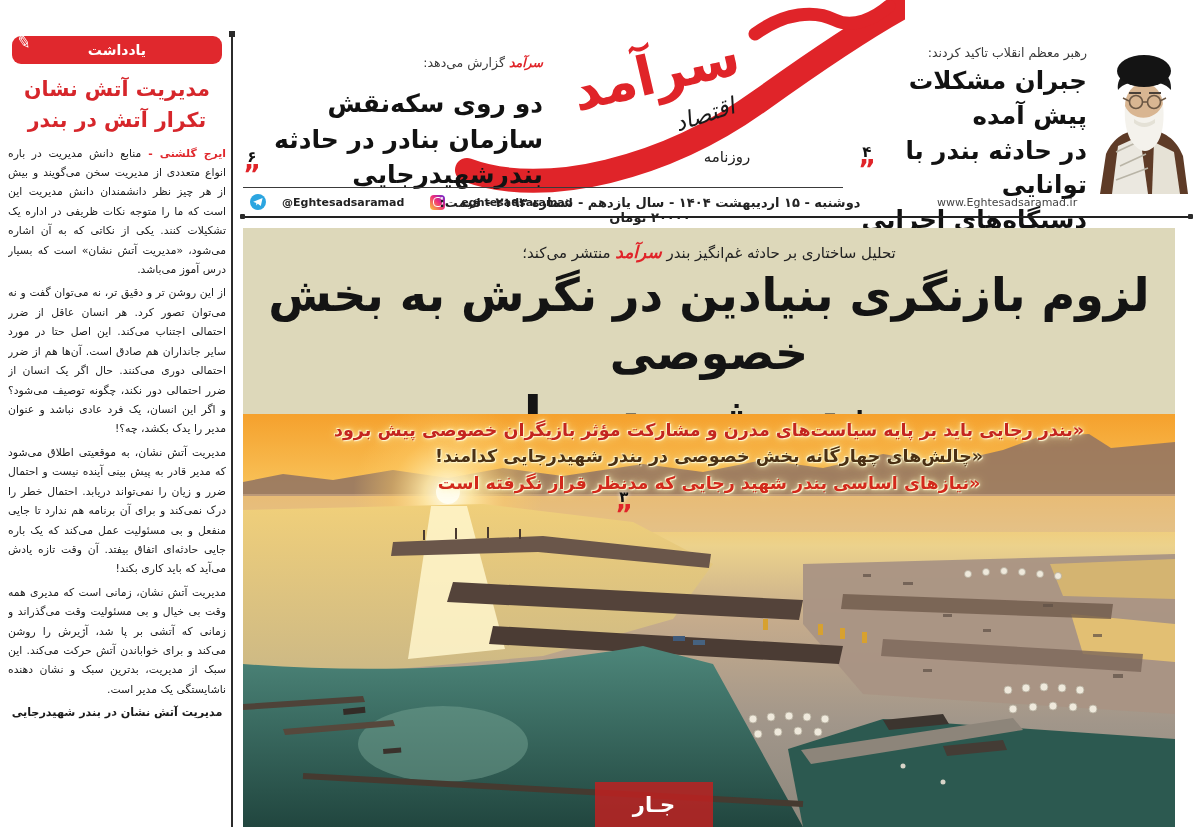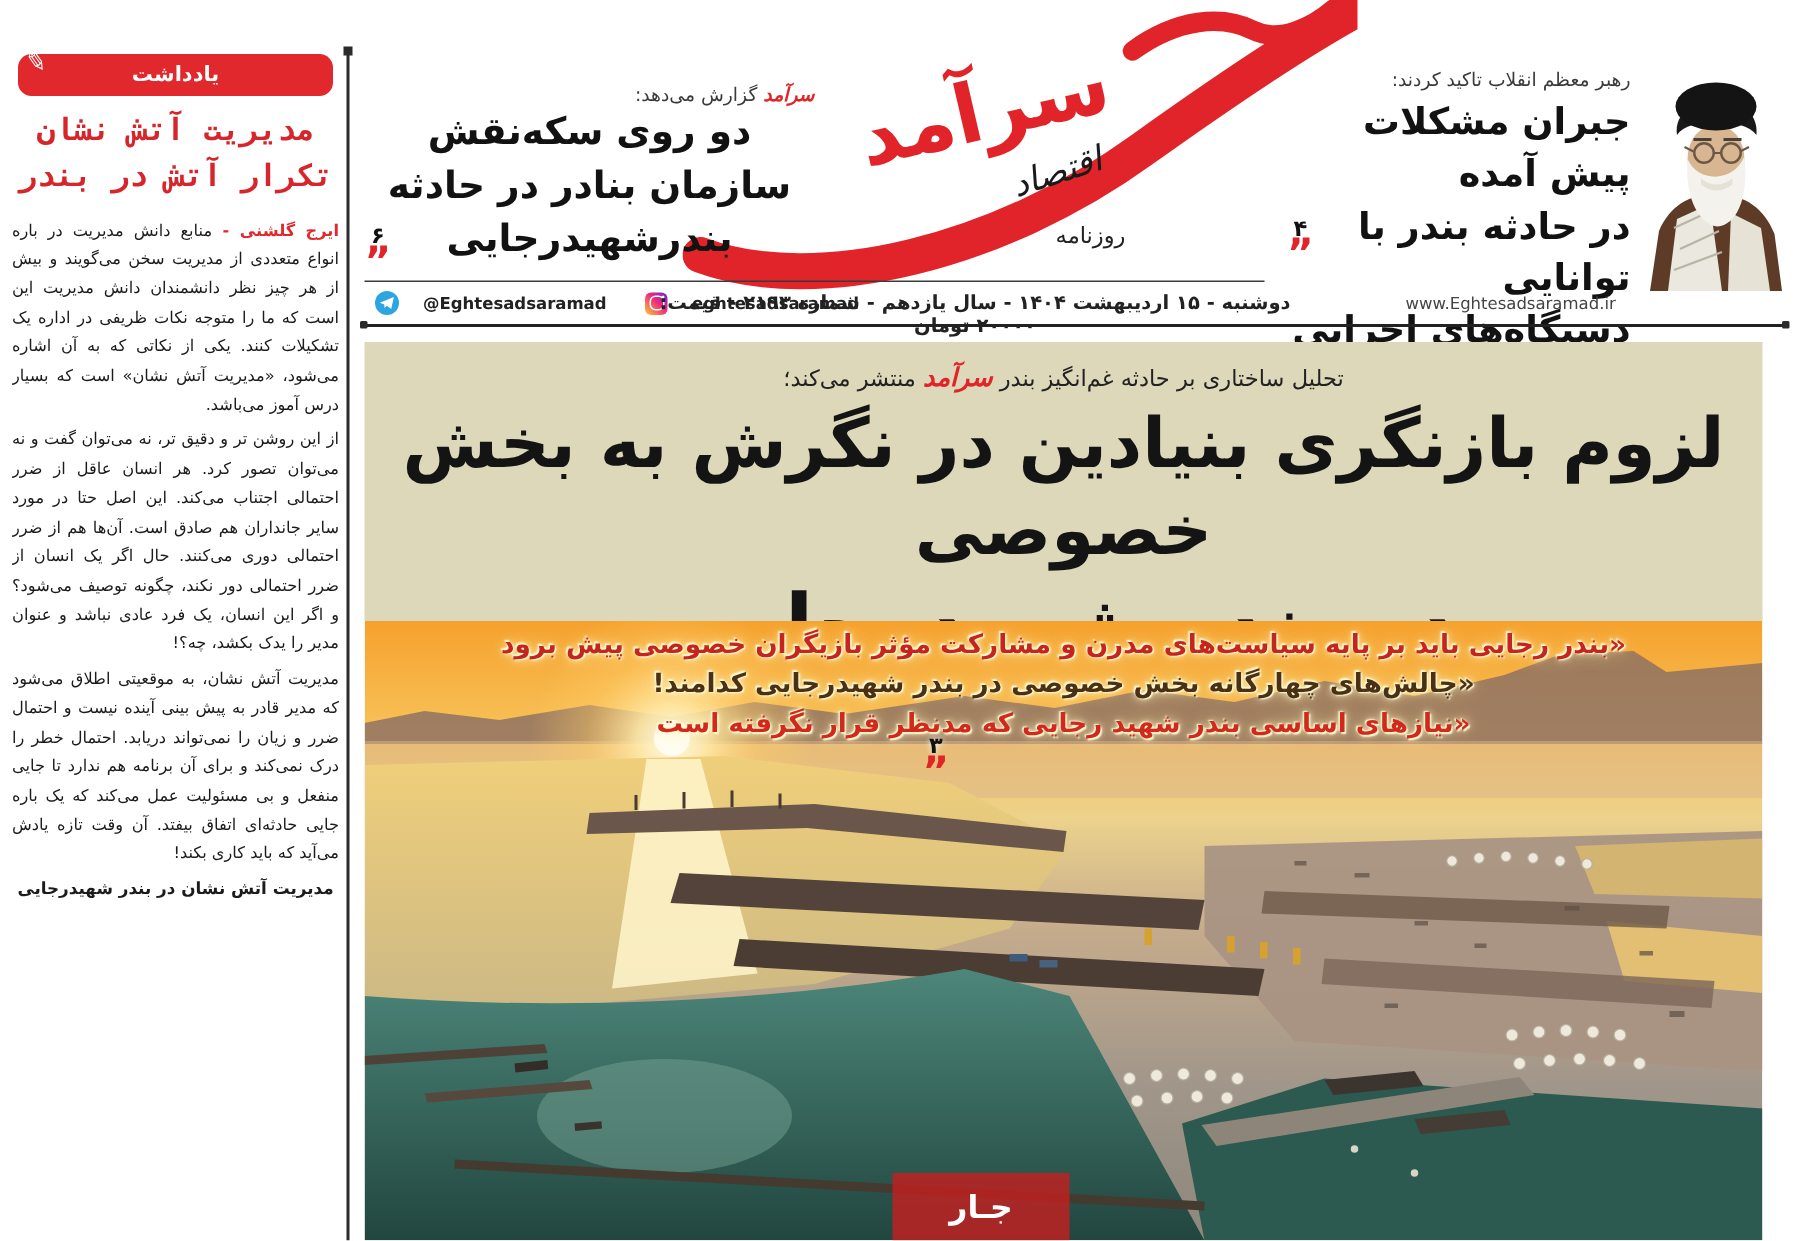--- a/index.html
+++ b/index.html
@@ -4,21 +4,21 @@
 <style>
   html,body{margin:0;padding:0;background:#ffffff;}
   body{width:1200px;height:827px;position:relative;overflow:hidden;
        font-family:"DejaVu Sans",sans-serif;color:#1c1c1c;}
   .abs{position:absolute;}
   
   .note-col{left:8px;top:36px;width:218px;height:791px;overflow:hidden;direction:rtl;}
   .note-head{position:relative;margin:0 4px;height:28px;background:#e0282d;border-radius:9px;
              display:flex;align-items:center;justify-content:center;color:#fff;font-weight:bold;font-size:14px;}
   .pencil{position:absolute;right:auto;left:5px;top:-4px;color:#fff;font-size:17px;transform:rotate(10deg);}
-  .note-title{margin-top:10px;text-align:center;color:#d6262b;font-weight:bold;font-size:20.5px;line-height:1.5;font-family:Liberation Mono, monospace;}
+  .note-title{margin-top:10px;text-align:center;color:#d6262b;font-weight:bold;font-size:20.5px;line-height:1.5;}
   .note-body{margin-top:8px;font-size:10.8px;line-height:1.8;text-align:justify;color:#1b1b1b;}
   .note-body p{margin:0 0 4px 0;}
   .byline{color:#e0282d;font-weight:bold;}
   .subhead{font-weight:bold;text-align:center;font-size:11.2px;margin:2px 0;}
   .vrule{left:231px;top:34px;width:2px;height:793px;background:#2b2b2b;}
   .vrule-dot{left:229px;top:31px;width:6px;height:6px;background:#2b2b2b;}
   
   .masthead{left:455px;top:0;width:450px;height:196px;pointer-events:none;}
   
   .story{direction:rtl;}
@@ -66,20 +66,21 @@
     <span>یادداشت</span>
   </div>
   <div class="note-title">
     <div>مدیریت آتش نشان</div>
     <div>تکرار آتش در بندر</div>
   </div>
   <div class="note-body">
     <p><span class="byline">ایرج گلشنی - </span><span>منابع دانش مدیریت در باره انواع متعددی از مدیریت سخن می‌گویند و بیش از هر چیز نظر دانشمندان دانش مدیریت این است که ما را متوجه نکات ظریفی در اداره یک تشکیلات کنند. یکی از نکاتی که به آن اشاره می‌شود، «مدیریت آتش نشان» است که بسیار درس آموز می‌باشد.</span></p>
     <p>از این روشن تر و دقیق تر، نه می‌توان گفت و نه می‌توان تصور کرد. هر انسان عاقل از ضرر احتمالی اجتناب می‌کند. این اصل حتا در مورد سایر جانداران هم صادق است. آن‌ها هم از ضرر احتمالی دوری می‌کنند. حال اگر یک انسان از ضرر احتمالی دور نکند، چگونه توصیف می‌شود؟ و اگر این انسان، یک فرد عادی نباشد و عنوان مدیر را یدک بکشد، چه؟!</p>
     <p>مدیریت آتش نشان، به موقعیتی اطلاق می‌شود که مدیر قادر به پیش بینی آینده نیست و احتمال ضرر و زیان را نمی‌تواند دریابد. احتمال خطر را درک نمی‌کند و برای آن برنامه هم ندارد تا جایی منفعل و بی مسئولیت عمل می‌کند که یک باره جایی حادثه‌ای اتفاق بیفتد. آن وقت تازه یادش می‌آید که باید کاری بکند!</p>
+    <p>مدیریت آتش نشان، زمانی است که مدیری همه وقت بی خیال و بی مسئولیت وقت می‌گذراند و زمانی که آتشی بر پا شد، آژیرش را روشن می‌کند و برای خواباندن آتش حرکت می‌کند. این سبک از مدیریت، بدترین سبک و نشان دهنده ناشایستگی یک مدیر است.</p>
     <p class="subhead">مدیریت آتش نشان در بندر شهیدرجایی</p>
 
   </div>
 </div>
 <div class="abs vrule"></div>
 <div class="abs vrule-dot"></div>
 
 <div class="abs masthead">
   <svg width="450" height="196" viewBox="0 0 450 196">
     <path d="M12,170 C90,199 212,168 306,100 C362,60 410,28 446,8" stroke="#e02429" stroke-width="24" fill="none" stroke-linecap="round"></path>
@@ -88,21 +89,21 @@
     <text x="252" y="122" text-anchor="middle" font-size="23" font-style="italic" fill="#1a1a1a" transform="rotate(-18 252 122)">اقتصاد</text>
     <text x="272" y="162" text-anchor="middle" font-size="15" fill="#222">روزنامه</text>
   </svg>
 </div>
 
 <div class="abs story" style="left:243px;top:55px;width:300px;">
   <div class="kicker" style="text-align:right;">
     <span class="logo-red">سرآمد</span>
     <span>گزارش می‌دهد:</span>
   </div>
-  <div class="headline" style="margin-top:0;text-align:center;">
+  <div class="headline" style="margin-top:16px;">
     <div>دو روی سکه‌نقش</div>
     <div>سازمان بنادر در حادثه</div>
     <div>بندرشهیدرجایی</div>
   </div>
 </div>
 <div class="abs pagecluster" style="left:243px;top:150px;">
   <span class="num">۶</span>
   <span class="q">”</span>
 </div>
 

